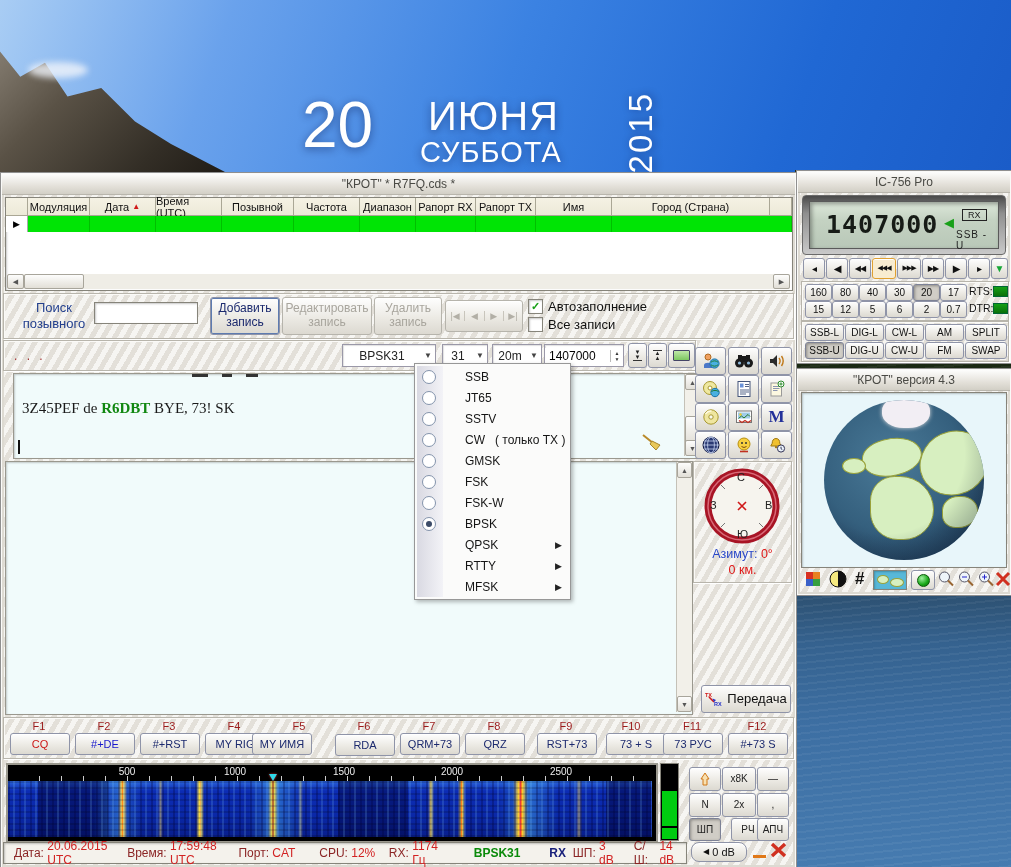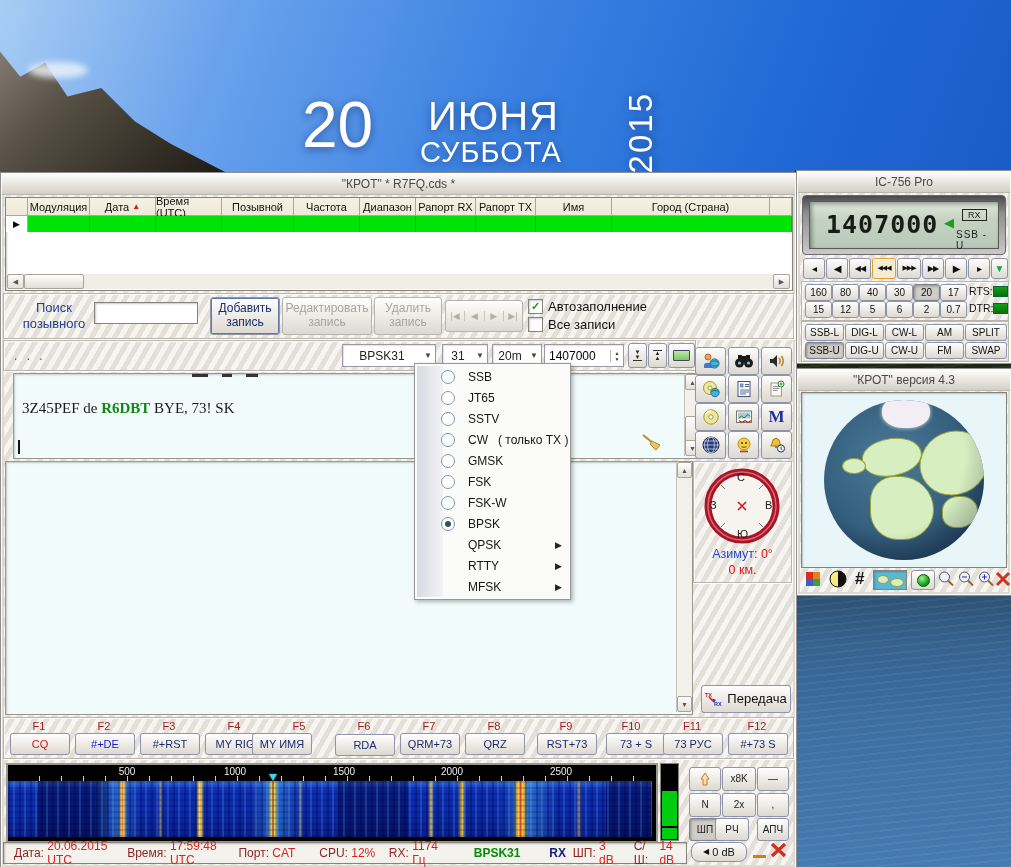--- a/index.html
+++ b/index.html
@@ -52,21 +52,21 @@
   
   .combo{position:absolute;background:#fff;border:1px solid #9a98a8;display:flex;align-items:center;
     font-size:12px;color:#222;box-shadow:inset 1px 1px 1px rgba(0,0,0,.12);}
   .combo .cv{flex:1;text-align:center}
   .combo .ca{width:14px;font-size:8px;color:#444;text-align:center}
   
   .menu{position:absolute;left:413px;top:190px;width:155px;background:#fbfbfa;border:1px solid #979797;
     box-shadow:2px 2px 4px rgba(0,0,0,.28);padding:2px 0;z-index:50;}
   .menu::before{content:'';position:absolute;left:2px;top:2px;bottom:2px;width:26px;
     background:linear-gradient(90deg,#d9d9e2,#f3f3f7);}
-  .mi{height:21px;display:flex;align-items:center;font-size:12px;color:#151515;position:relative;padding-left:34px;margin-left:19px;}
+  .mi{height:21px;display:flex;align-items:center;font-size:12px;color:#151515;position:relative;padding-left:50px;}
   .mi .rad{position:absolute;left:7px;top:4px;width:12px;height:12px;border:1px solid #8494ac;border-radius:50%;background:#fff;}
   .mi .rad.on::after{content:'';position:absolute;left:3px;top:3px;width:6px;height:6px;border-radius:50%;background:#3c4c68;}
   .mi .sub{position:absolute;right:8px;font-size:9px;color:#222}
   
   .txtarea{position:absolute;background:#f1fbfb;border:1px solid #9a988e;box-shadow:inset 1px 1px 2px rgba(0,0,0,.2);}
   .vsb{position:absolute;width:15px;background:#f2f0e9;border-left:1px solid #c4c1b7;}
   
   .fkey-lab{font-size:11px;color:#9b1b1b;text-align:center}
   .fbtn{height:20px;font-size:11px}
   .f-red{color:#cc1818}.f-blue{color:#1818cc}
@@ -486,21 +486,21 @@
       <svg width="10" height="14" viewBox="0 0 10 14">
         <path d="M5 1l4 6H7v6H3V7H1z" fill="#f8e0b0" stroke="#d07818"></path>
       </svg>
     </div>
     <div class="btn smallbtn" style="left:721px;top:594px;width:32px;height:22px;color:#222">x8K</div>
     <div class="btn smallbtn" style="left:756px;top:594px;width:30px;height:22px;color:#222">—</div>
     <div class="btn smallbtn" style="left:688px;top:620px;width:30px;height:22px;color:#222">N</div>
     <div class="btn smallbtn" style="left:721px;top:620px;width:32px;height:22px;color:#222">2x</div>
     <div class="btn smallbtn" style="left:756px;top:620px;width:30px;height:22px;color:#222">,</div>
     <div class="btn smallbtn pressed" style="left:688px;top:645px;width:30px;height:21px;color:#222">ШП</div>
-    <div class="btn smallbtn" style="left:714px;top:645px;width:32px;height:21px;color:#222">РЧ</div>
+    <div class="btn smallbtn" style="left:730px;top:645px;width:32px;height:21px;color:#222">РЧ</div>
     <div class="btn smallbtn" style="left:756px;top:645px;width:30px;height:21px;color:#222">АПЧ</div>
     <div class="btn" style="left:690px;top:669px;width:54px;height:18px;border-radius:8px;font-size:11px;color:#111;gap:3px">
       <span style="font-size:8px">◀</span>
       <span>0 dB</span>
     </div>
     <div class="abs" style="left:752px;top:682px;width:13px;height:3px;background:#e07818"></div>
     <svg class="abs" style="left:768px;top:668px" width="19" height="18" viewBox="0 0 19 18">
       <path d="M3 3l13 12M16 3L3 15" stroke="#d03020" stroke-width="3.4"></path>
     </svg>
 

